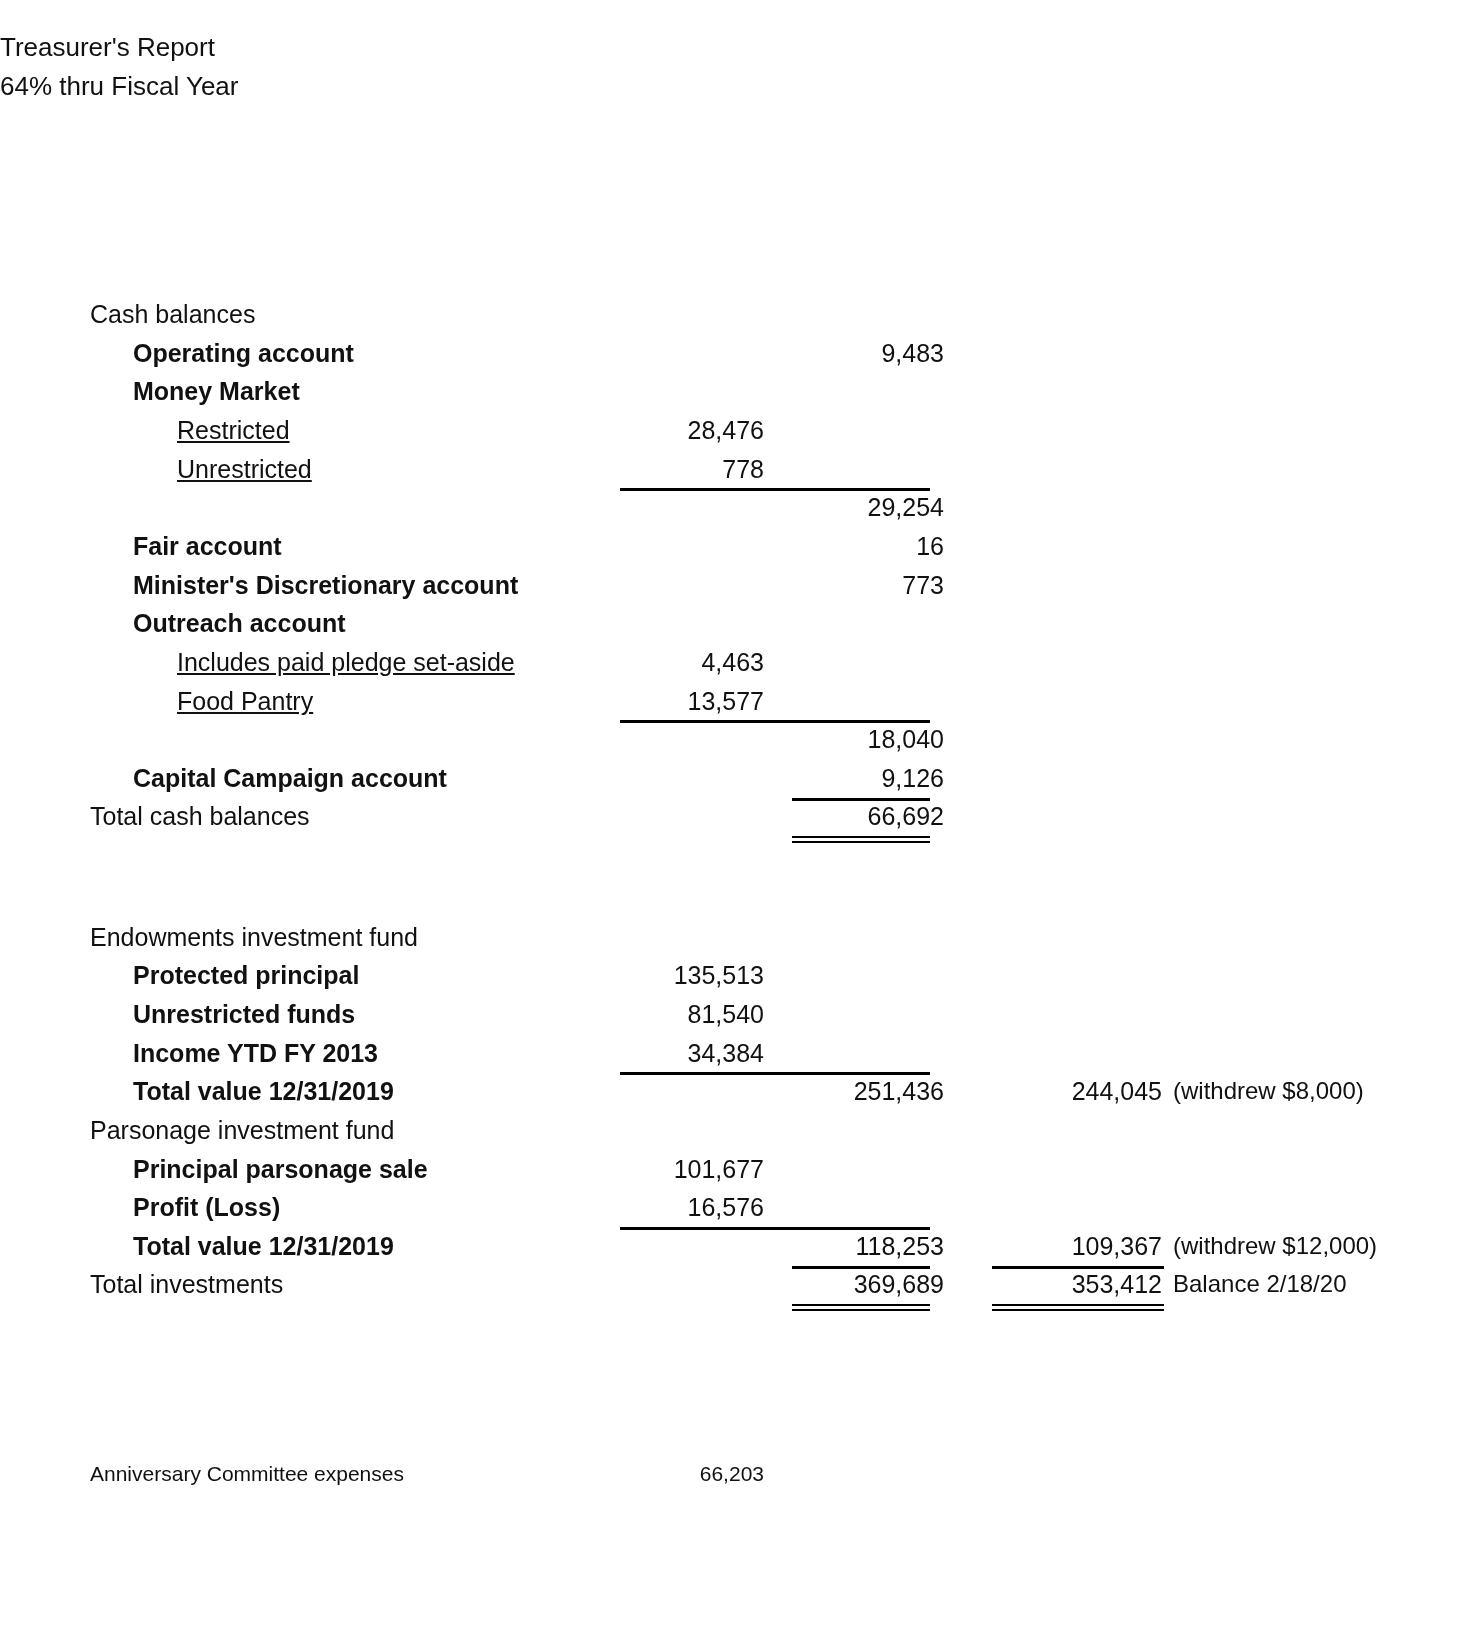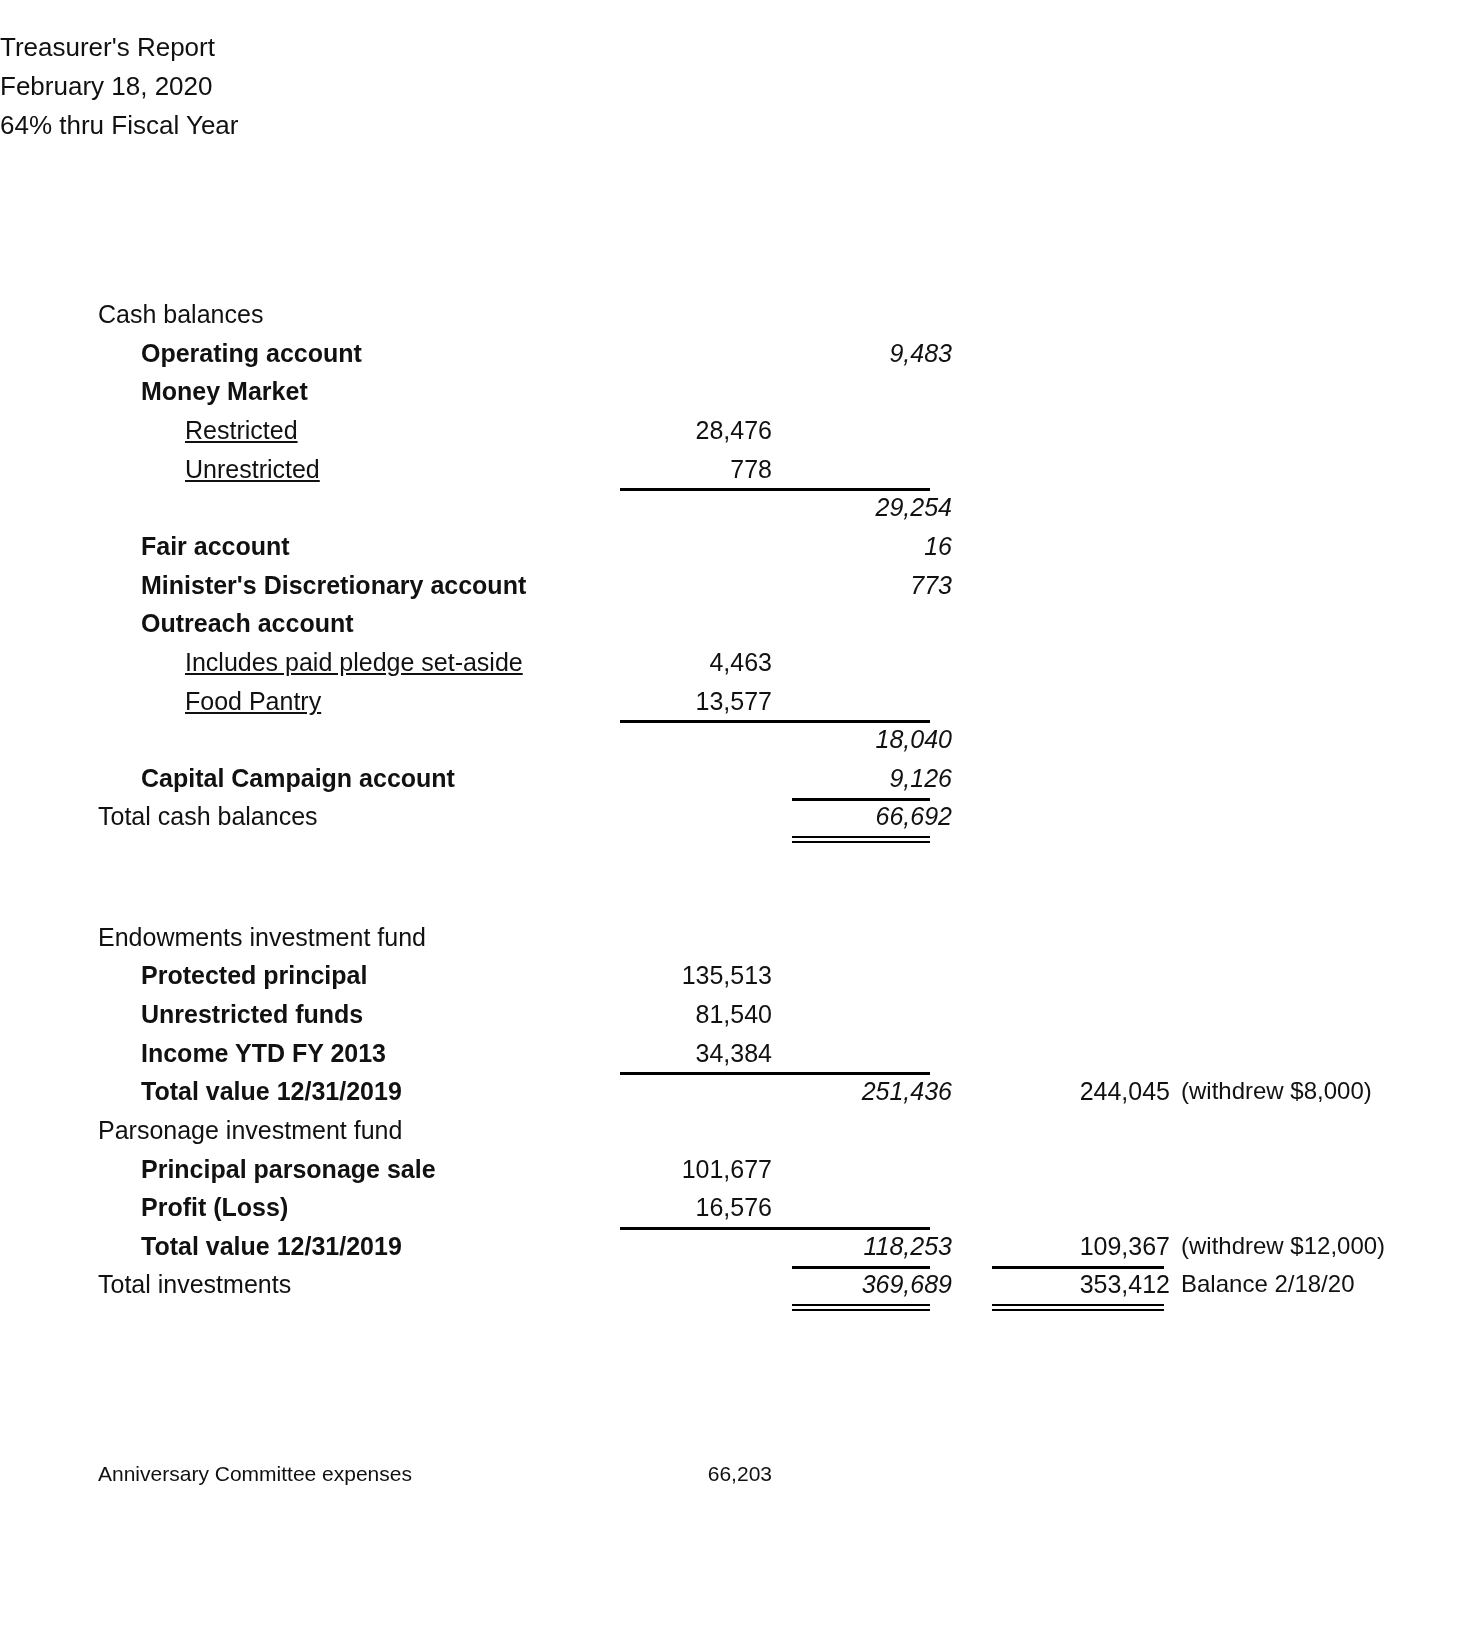--- a/index.html
+++ b/index.html
@@ -1,35 +1,34 @@
 <!DOCTYPE html>
 <html><head>
   <meta charset="utf-8">
   <style>
     html, body { margin: 0; padding: 0; background: #ffffff; }
     body { width: 1472px; height: 1646px; position: relative; font-family: "Liberation Sans", sans-serif; color: #111; font-size: 25px; }
     .title-block { position: absolute; top: 28px; left: 0; width: 1160px; text-align: left; line-height: 39px; font-size: 26px; }
-    .row { position: absolute; left: 8px; width: 1448px; height: 38px; }
+    .row { position: absolute; left: 0; width: 1448px; height: 38px; }
     .lbl { position: absolute; top: 0; white-space: nowrap; }
     .l0 { left: 90px; } .l1 { left: 133px; font-weight: bold; } .l2 { left: 177px; text-decoration: underline; }
     .num { position: absolute; top: 0; text-align: right; white-space: nowrap; }
     .c1 { left: 640px; width: 124px; }
-    .c2 { left: 820px; width: 124px; font-style: italic; }
+    .c2 { left: 820px; width: 124px; }
     .c3 { left: 1000px; width: 162px; }
     .note { position: absolute; top: 0; left: 1173px; white-space: nowrap; font-size: 24px; }
     .rule { position: absolute; height: 0; border-top: 3px solid #000; }
     .dbl { position: absolute; height: 3px; border-top: 2px solid #000; border-bottom: 2px solid #000; }
     .small { font-size: 21px; }
   </style>
 </head>
 <body>
 
 <div class="title-block">
   <div>Treasurer's Report</div>
-  <div>February 18, 2020</div>
   <div>64% thru Fiscal Year</div>
 </div>
 
 <div class="row" style="top:300px">
   <span class="lbl l0">Cash balances</span>
 </div>
 <div class="row" style="top:339px">
   <span class="lbl l1">Operating account</span>
   <span class="num c2">9,483</span>
 </div>

